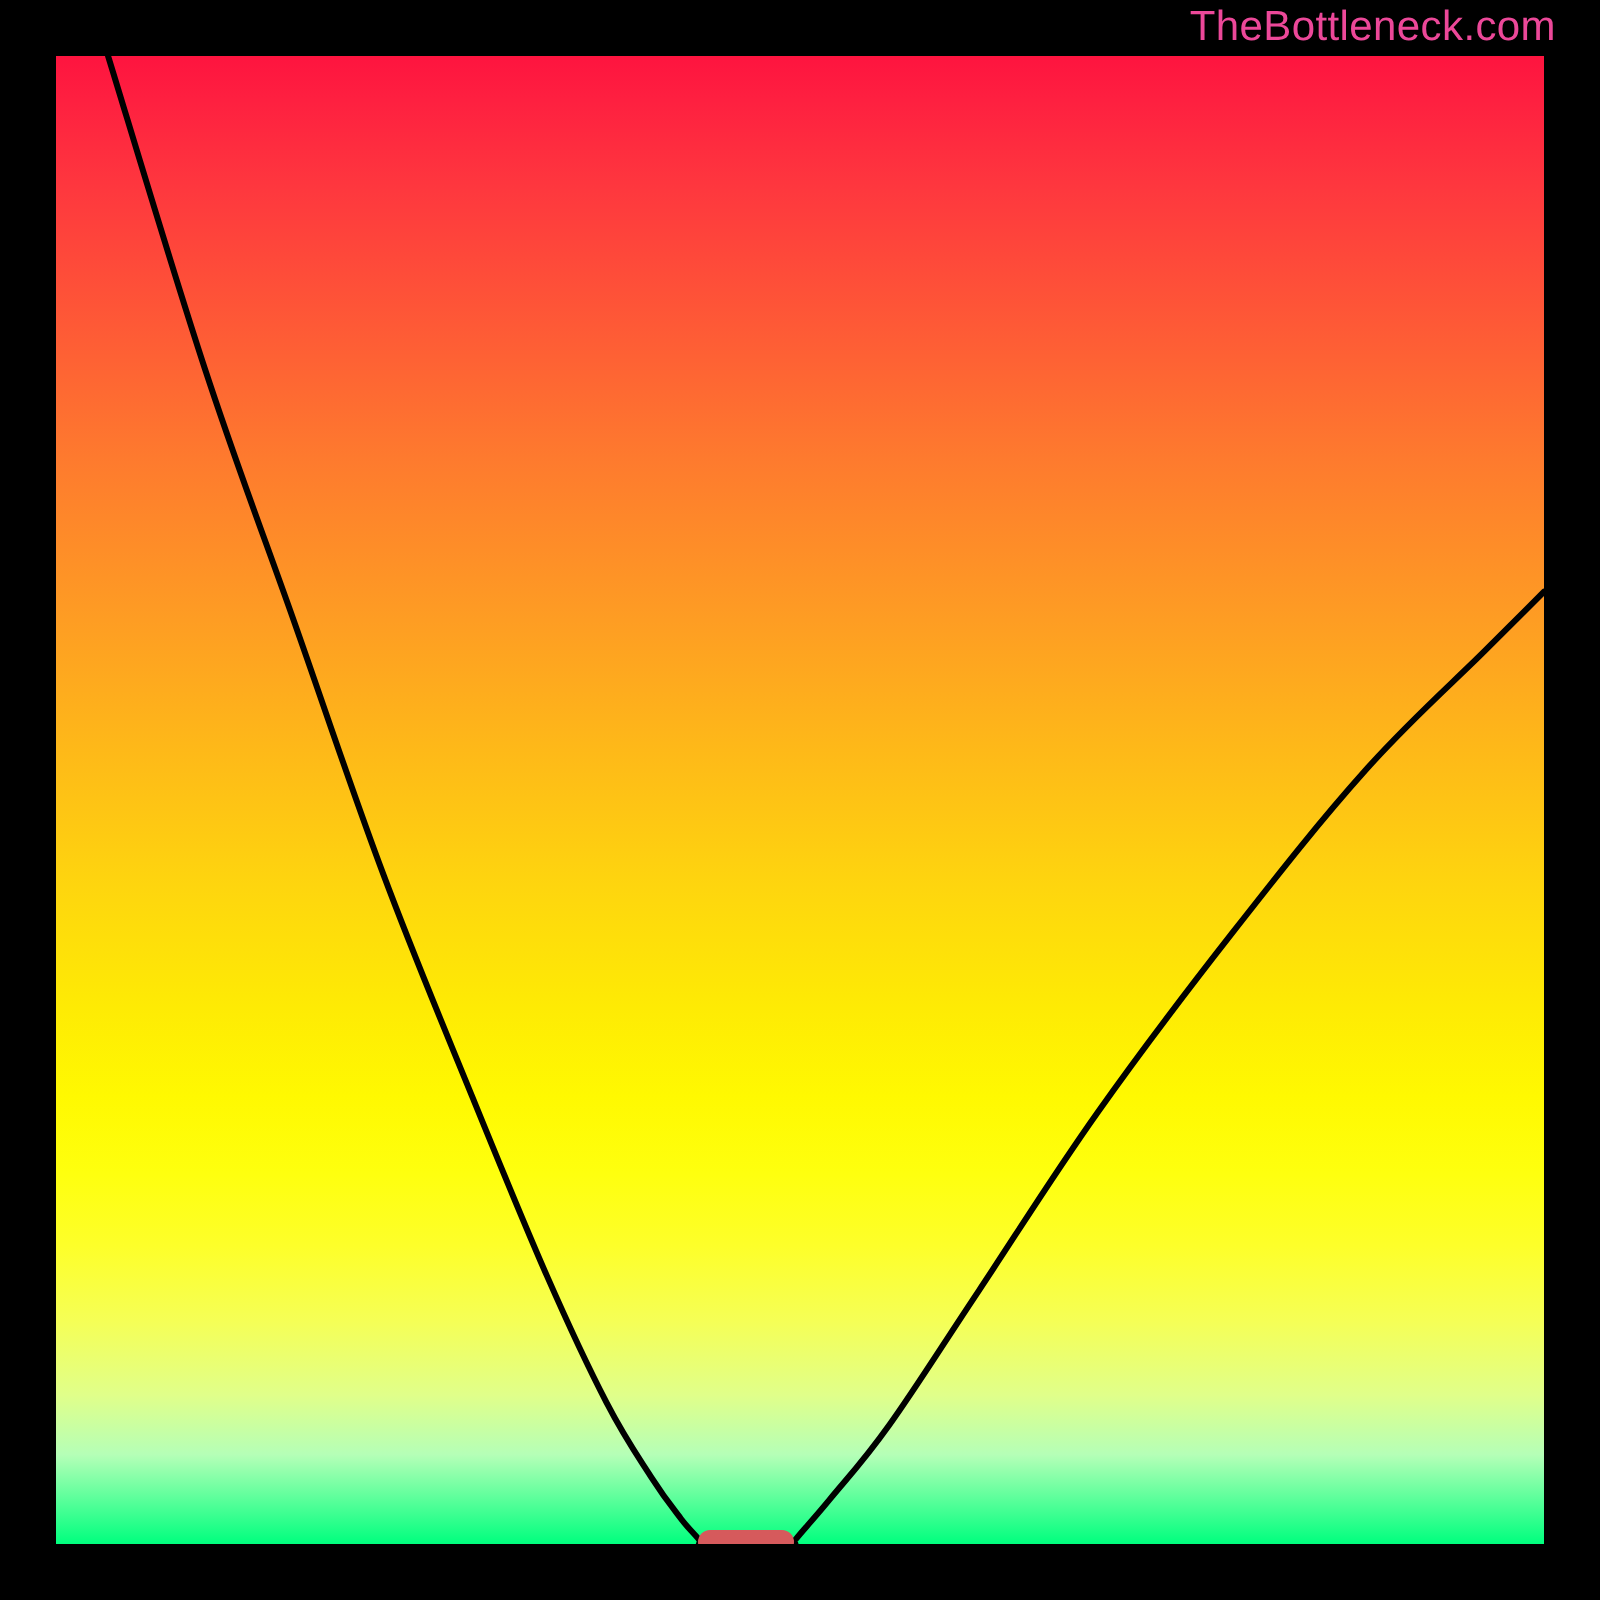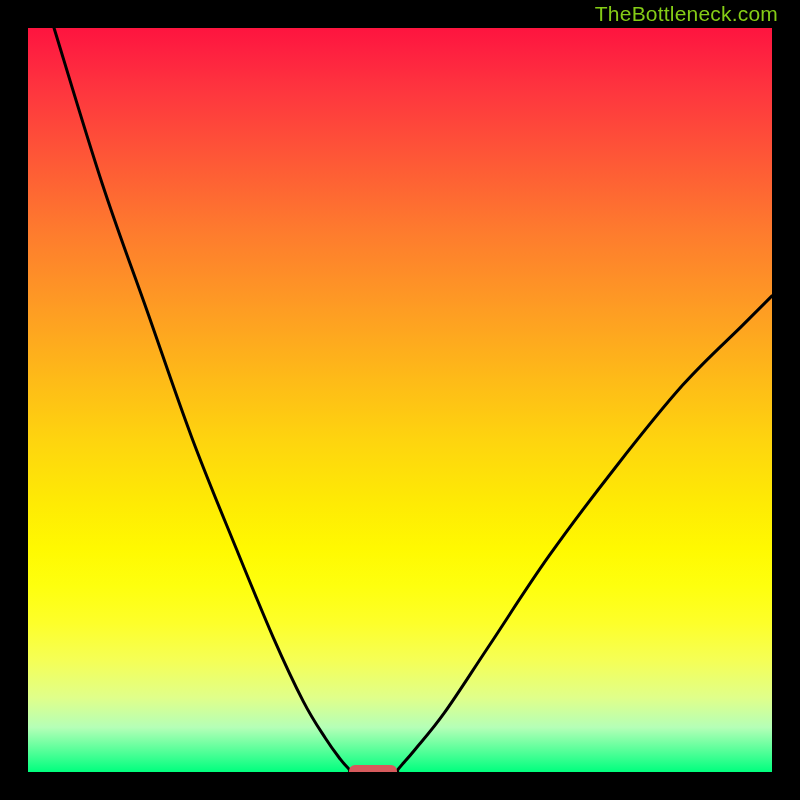--- a/index.html
+++ b/index.html
@@ -46,21 +46,21 @@
       #f5ff56 85%,
       #e0ff8a 90%,
       #b5ffb7 94%,
       #00ff7e 100%
     );
   }
   .watermark {
     position: absolute;
     top: 2px;
     right: 22px;
-    color: #84cc16;
+    color: #ec4899;
     font-size: 21px;
     font-weight: 400;
     letter-spacing: 0.2px;
   }
   .curve-svg {
     position: absolute;
     inset: 0;
   }
   .marker {
     position: absolute;

